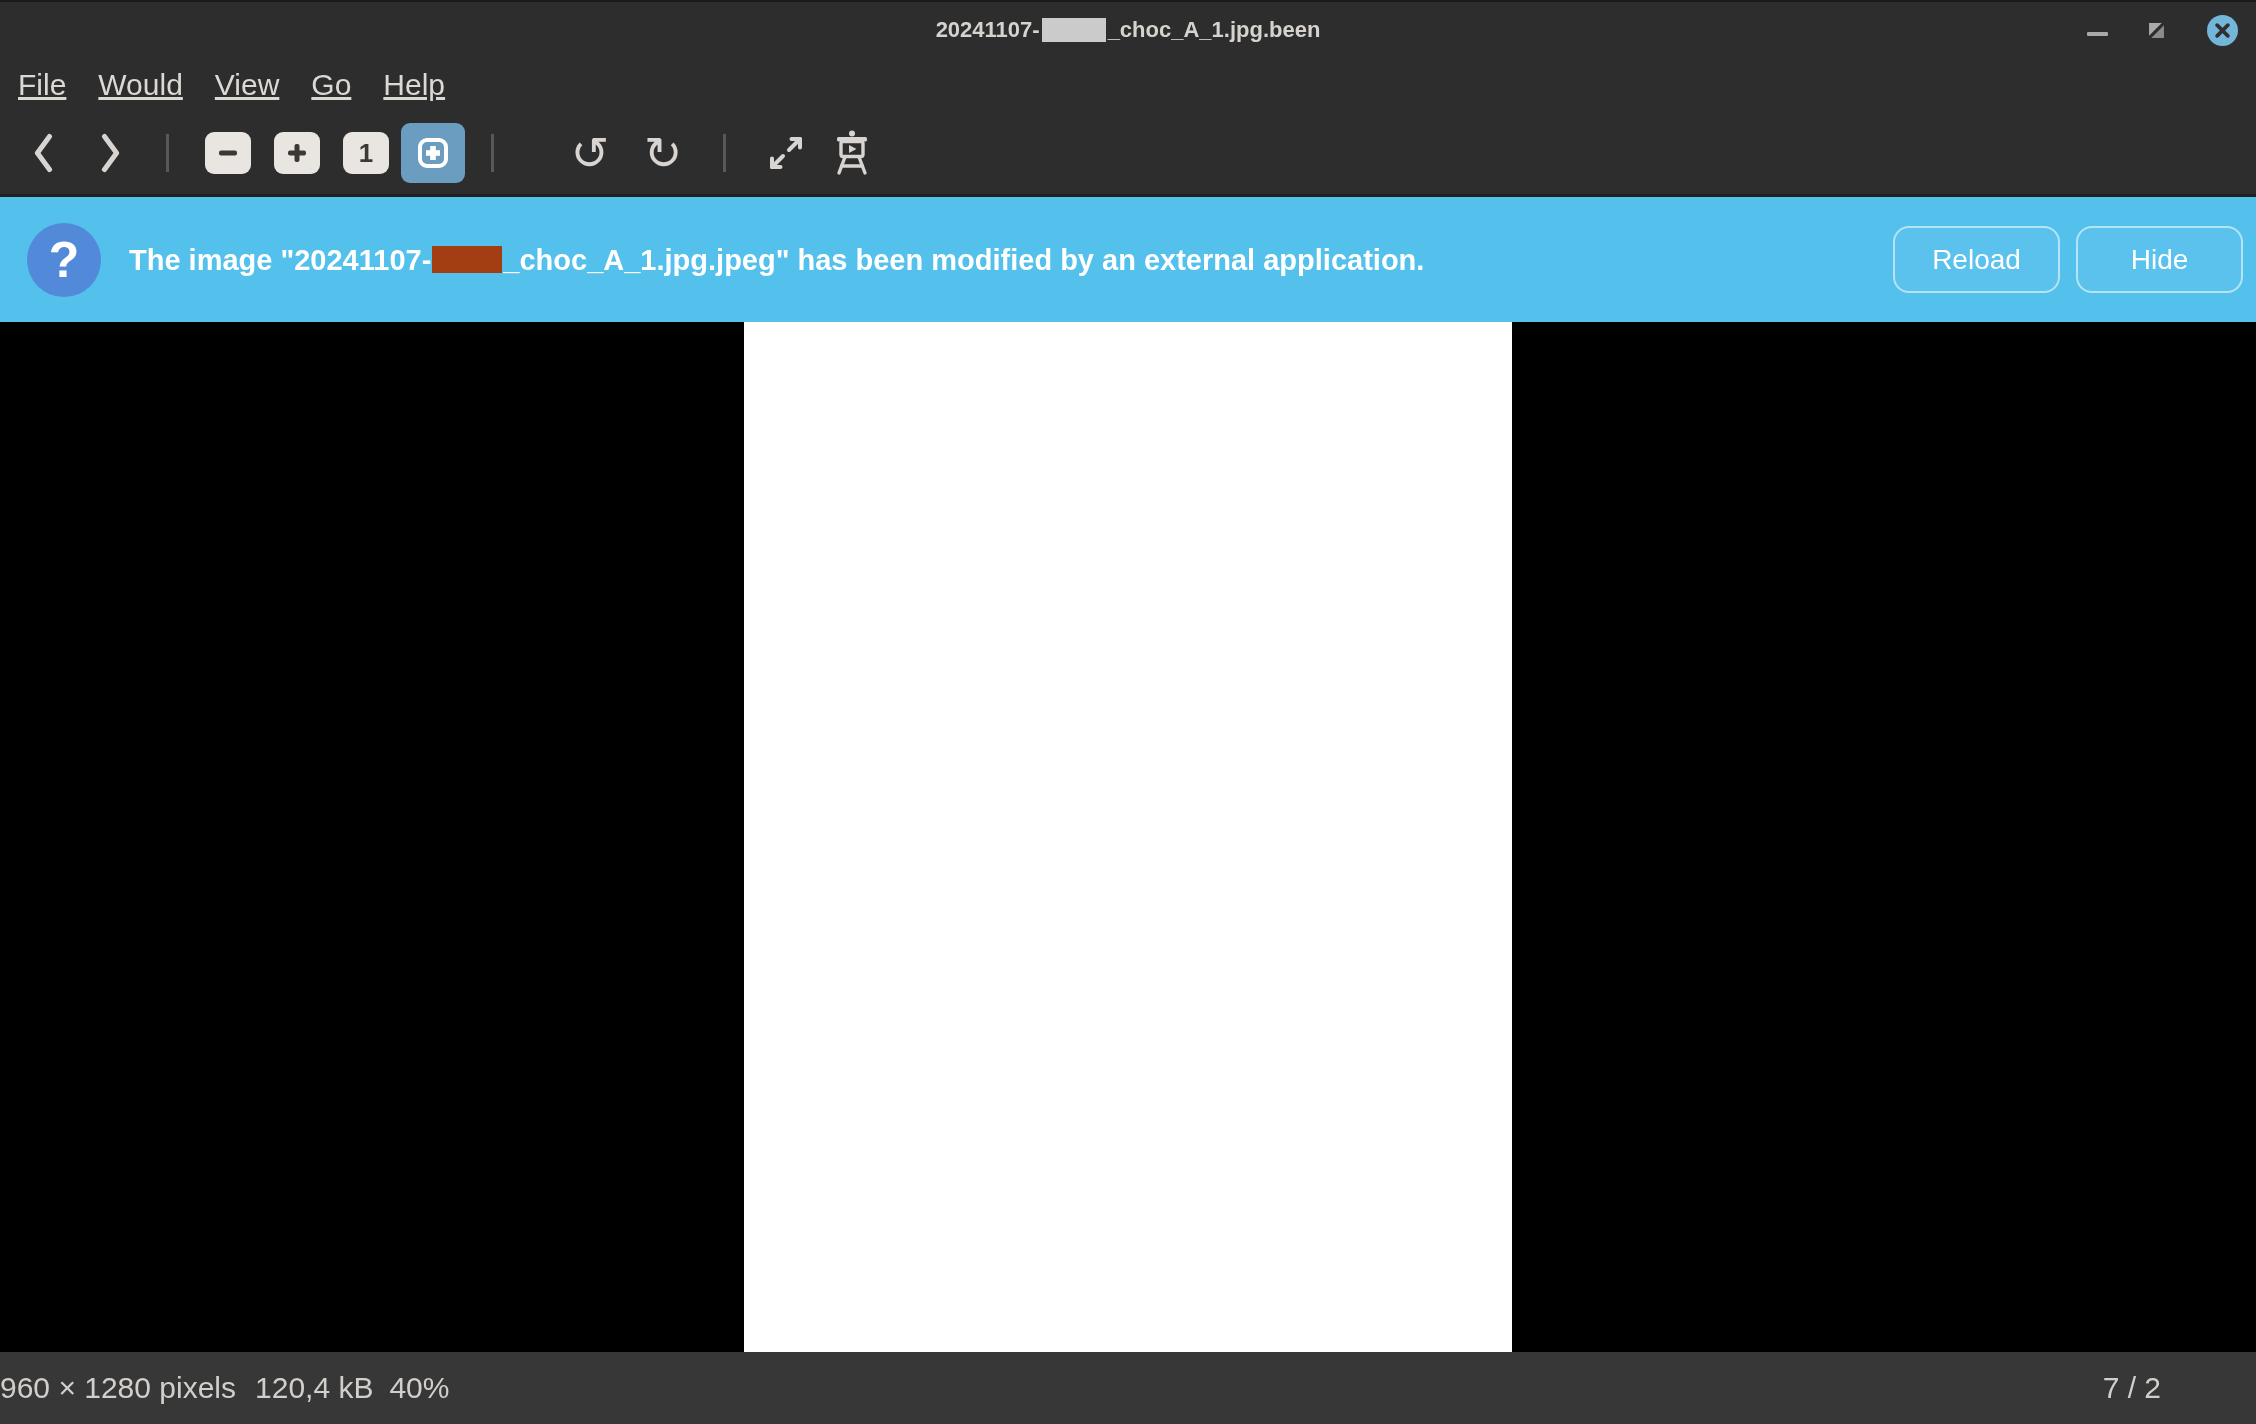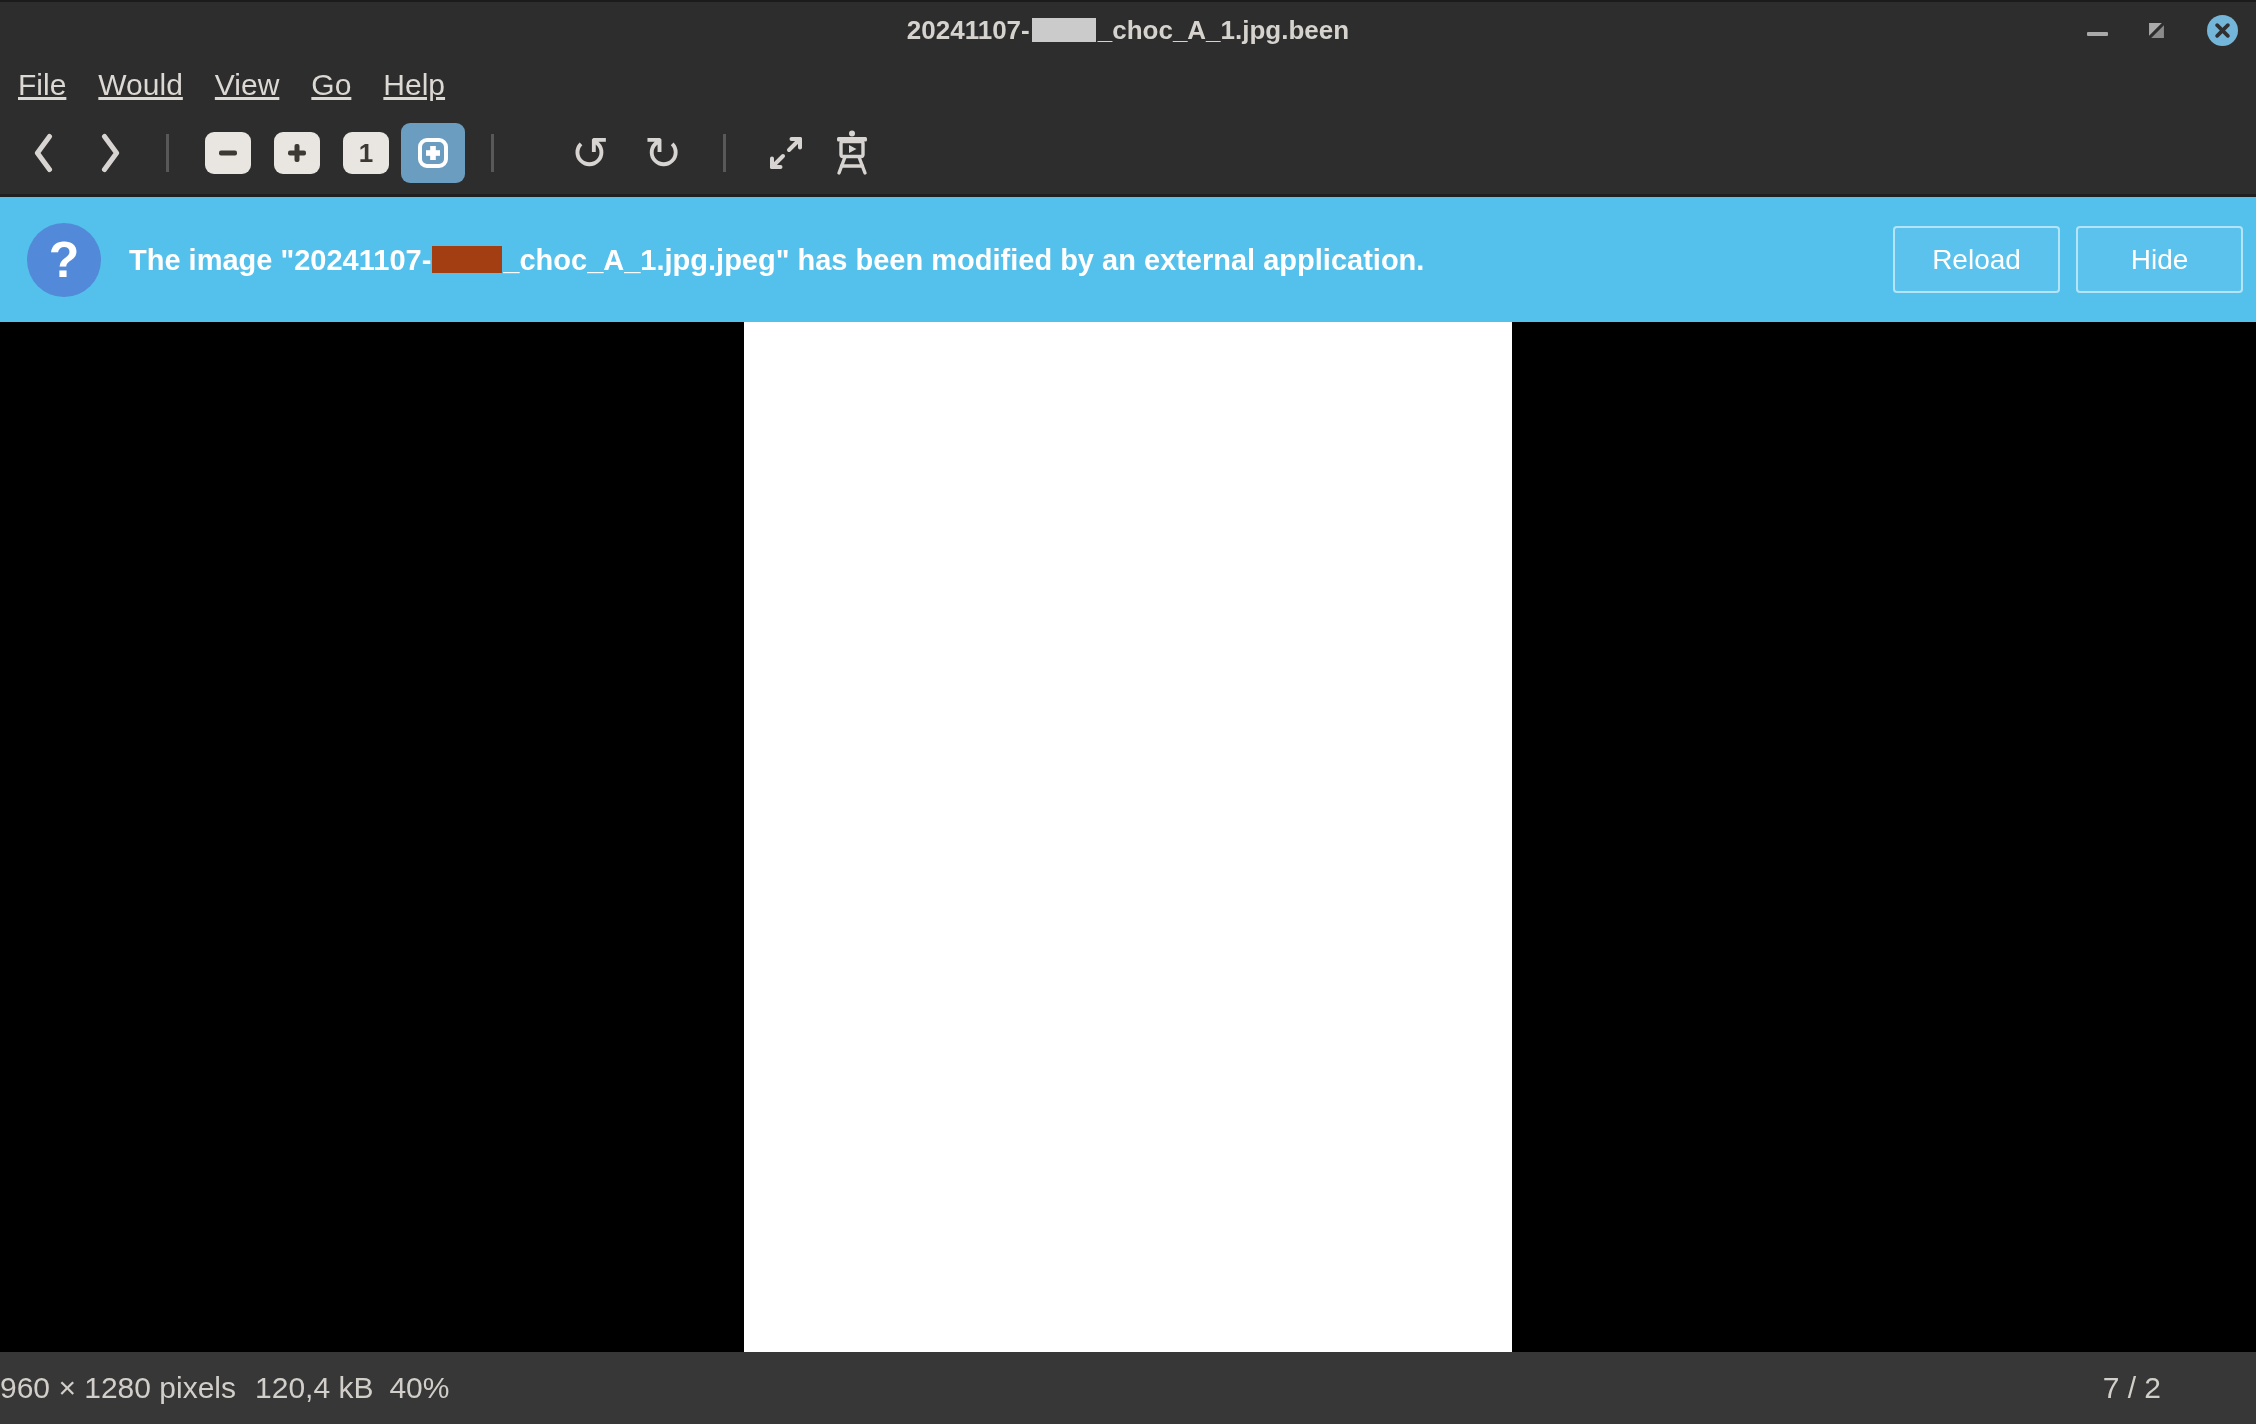--- a/index.html
+++ b/index.html
@@ -14,21 +14,21 @@
 
   
   .titlebar {
     height: 58px; flex: 0 0 58px;
     background: #2d2d2d;
     border-top: 2px solid #1b1b1b;
     position: relative;
     display: flex; align-items: center; justify-content: center;
   }
   .title {
-    font-size: 26px; font-weight: 600; color: #d6d3cf;
+    font-size: 22px; font-weight: 600; color: #d6d3cf;
     display: flex; align-items: center;
   }
   .redact-title {
     display: inline-block; width: 64px; height: 24px;
     background: #cbcbcb; margin: 0 2px;
   }
   .win-controls { position: absolute; top: 0; right: 0; height: 100%; }
   .win-btn {
     position: absolute; top: 0; height: 100%;
     display: flex; align-items: center; justify-content: center;
@@ -111,21 +111,21 @@
   }
   .notif-line { display: flex; align-items: center; white-space: pre; }
   .redact-notif {
     display: inline-block; width: 70px; height: 27px;
     background: #a33d12; margin: 0 1px;
   }
   .notif-actions { margin-left: auto; display: flex; gap: 16px; }
   .notif-btn {
     min-width: 167px; height: 67px;
     border: 2px solid rgba(255,255,255,0.55);
-    border-radius: 4px;
+    border-radius: 16px;
     background: rgba(255,255,255,0.04);
     color: #fff; font-size: 28px; font-weight: 400;
     font-family: "Liberation Sans", sans-serif;
     display: flex; align-items: center; justify-content: center;
     padding: 0 30px;
   }
 
   
   .viewport {
     flex: 1 1 auto;

